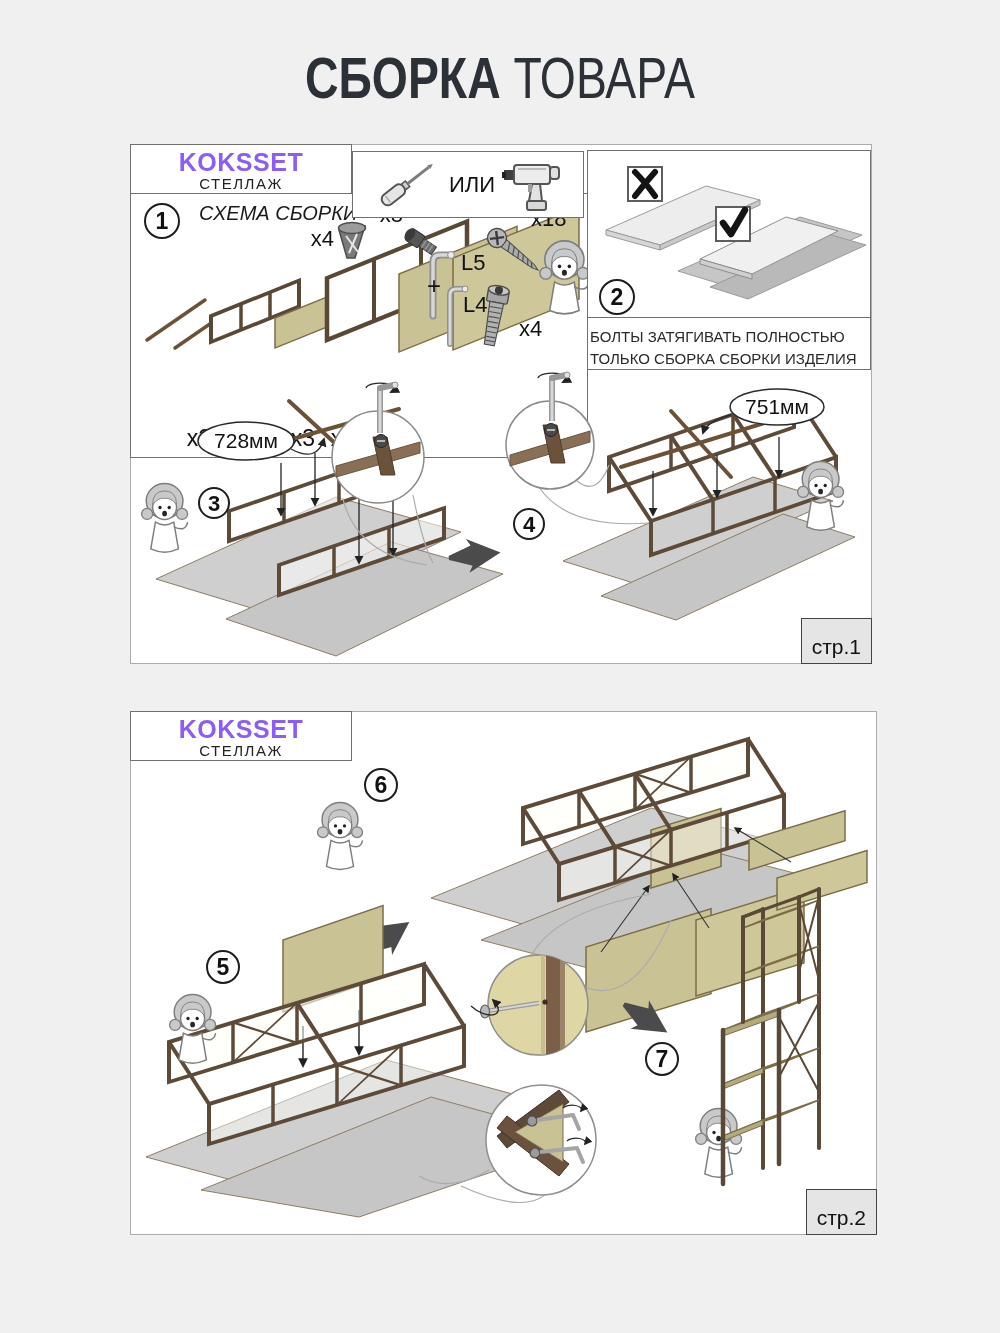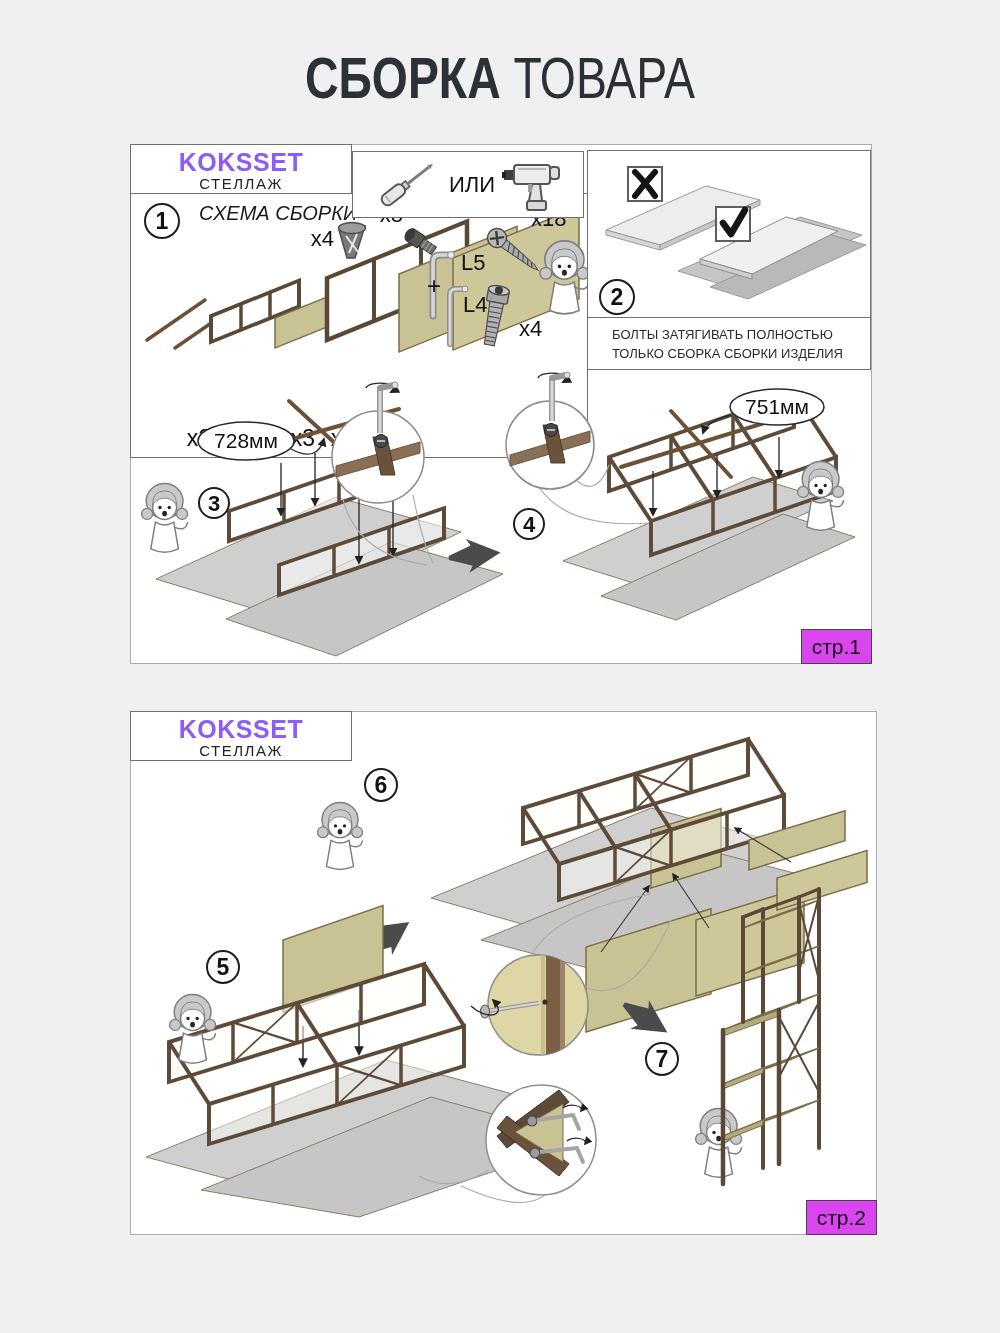--- a/index.html
+++ b/index.html
@@ -14,30 +14,30 @@
   .sheet2{left:130px;top:711px;width:745px;height:522px}
   .box{position:absolute;border:1px solid #707070;background:#fff;box-sizing:border-box}
   .brand-box{left:-1px;top:-1px;width:222px;height:50px;text-align:center;padding-top:4px;z-index:3}
   .brand{font-size:25px;font-weight:700;letter-spacing:.5px;color:#8b5cf6;line-height:1.05}
   .brand-sub{font-size:15px;letter-spacing:1.5px;color:#222}
   .tools-box{left:221px;top:6px;width:232px;height:67px;display:flex;align-items:center;
     justify-content:center;gap:6px;z-index:2}
   .or-label{font-size:22px;color:#111}
   .step1-box{left:-1px;top:48px;width:458px;height:265px}
   .step2-box{left:456px;top:5px;width:284px;height:168px}
-  .note-box{left:456px;top:172px;width:284px;height:53px;padding:8px 24px;
-    font-size:13px;line-height:1.45;color:#2a2a2a}
+  .note-box{left:456px;top:172px;width:284px;height:53px;padding:8px 2px;
+    font-size:15px;line-height:1.45;color:#2a2a2a}
   .main-area{position:absolute;left:0;top:224px;width:740px;height:294px}
   .scene2{position:absolute;left:0;top:0;width:743px;height:520px;z-index:1}
   .step-circle{position:absolute;width:32px;height:32px;border:2px solid #1d1d1d;border-radius:50%;
     background:#fff;display:flex;align-items:center;justify-content:center;
     font-size:23px;font-weight:700;color:#111;z-index:4}
   .step1-heading{position:absolute;left:68px;top:8px;font-style:italic;font-size:20px;color:#1a1a1a}
-  .page-label{position:absolute;right:-1px;bottom:-1px;border:1px solid #444;background:#d946ef;
-    font-size:21px;color:#111;padding:5px 10px 4px;z-index:5}
+  .page-label{position:absolute;right:-1px;bottom:-1px;border:1px solid #444;background:#e5e5e5;
+    font-size:21px;color:#111;padding:16px 10px 4px;z-index:5}
   svg{display:block}
 </style>
 </head>
 <body>
 
 <div class="canvas">
 
   <svg width="0" height="0" style="position:absolute" aria-hidden="true">
     <defs>
       <marker id="m-ah" viewBox="0 0 10 10" refX="8" refY="5" markerWidth="7" markerHeight="7" orient="auto-start-reverse">

